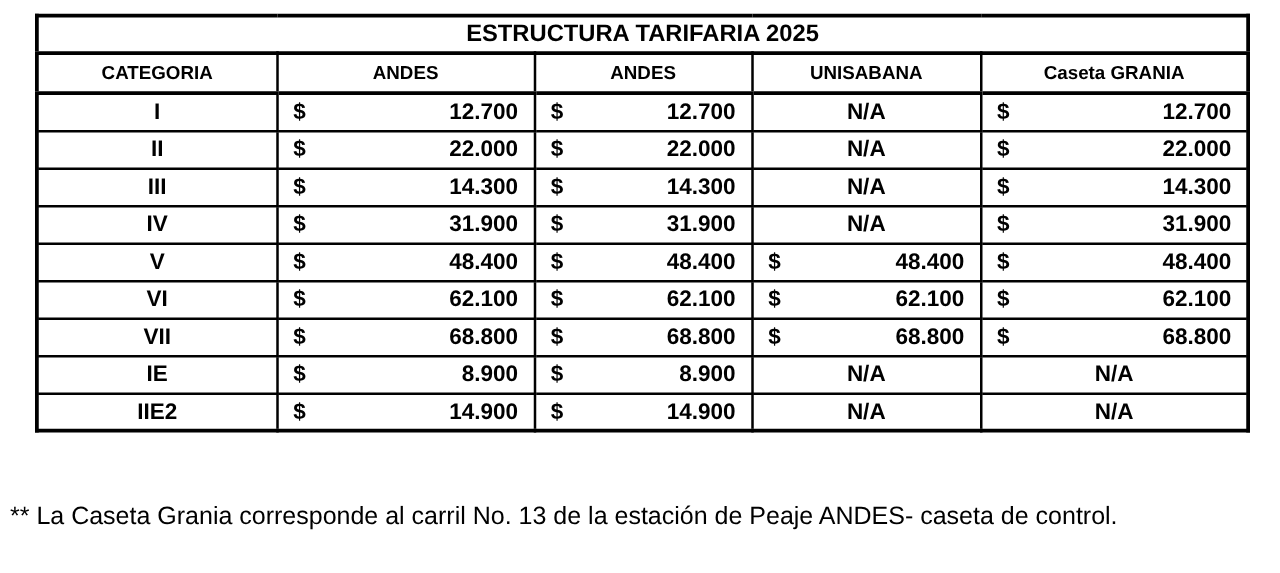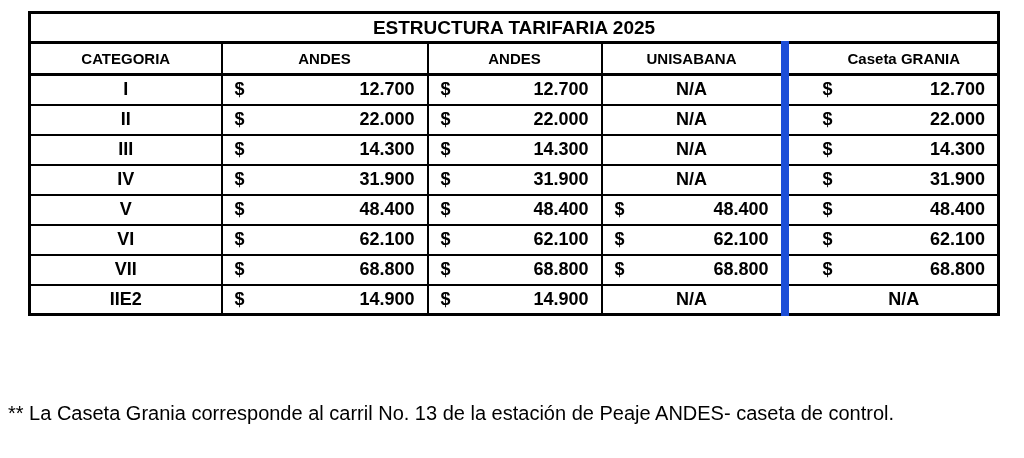--- a/index.html
+++ b/index.html
@@ -43,21 +43,21 @@
   }
   tr.header-row th {
     height: 32px;
     font-size: 15px;
     border-bottom: 3px solid #000;
   }
   tr.data-row td { height: 30px; font-size: 18px; }
 
   
   tr.header-row th:nth-child(5),
-  tr.data-row td:nth-child(5) { border-left: 8px solid #1d4ed8; padding-left: 22px; }
+  tr.data-row td:nth-child(5) { border-left: 1px solid #1d4ed8; }
 
   .money {
     display: flex;
     justify-content: space-between;
     align-items: baseline;
     padding: 0 12px 0 12px;
   }
   .money .cur { text-align: left; }
   .money .amt { text-align: right; }
 
@@ -260,20 +260,37 @@
             </div>
           </td>
           <td>
             <div class="money">
               <span class="cur">$</span>
               <span class="amt">68.800</span>
             </div>
           </td>
         </tr>
         <tr class="data-row">
+          <td>IE</td>
+          <td>
+            <div class="money">
+              <span class="cur">$</span>
+              <span class="amt">8.900</span>
+            </div>
+          </td>
+          <td>
+            <div class="money">
+              <span class="cur">$</span>
+              <span class="amt">8.900</span>
+            </div>
+          </td>
+          <td>N/A</td>
+          <td>N/A</td>
+        </tr>
+        <tr class="data-row">
           <td>IIE2</td>
           <td>
             <div class="money">
               <span class="cur">$</span>
               <span class="amt">14.900</span>
             </div>
           </td>
           <td>
             <div class="money">
               <span class="cur">$</span>

